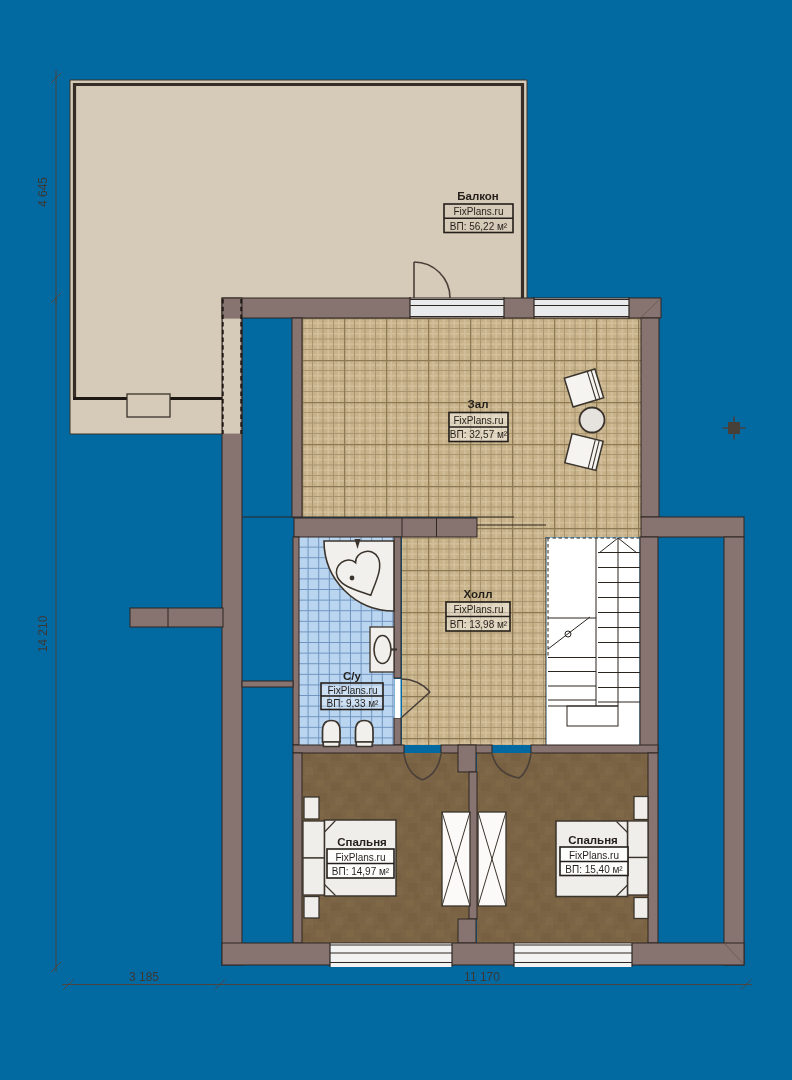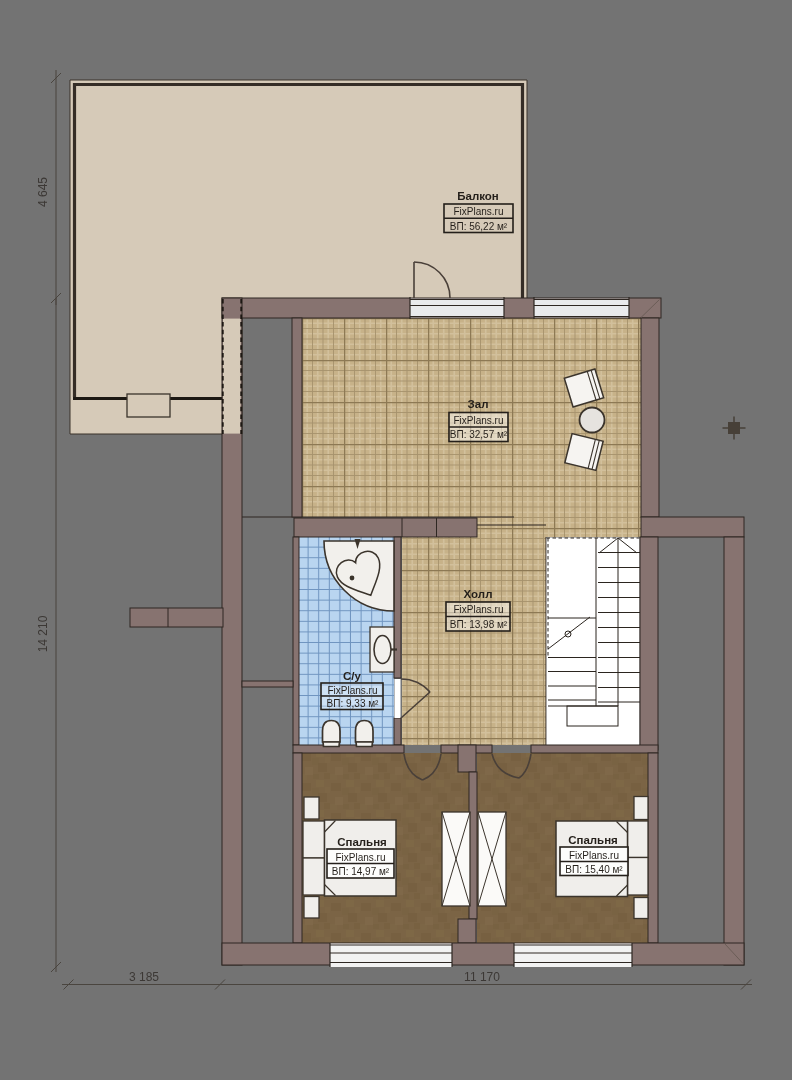--- a/index.html
+++ b/index.html
@@ -1,16 +1,16 @@
 <!DOCTYPE html>
 <html><head>
 <meta charset="utf-8">
 <style>
 html,body{margin:0;padding:0;background:#fff;}
-#page{position:relative;width:792px;height:1080px;background:#737373;overflow:hidden;}
+#page{position:relative;width:792px;height:1080px;background:#0369a1;overflow:hidden;}
 svg{position:absolute;left:0;top:0;}
 text{font-family:"Liberation Sans",sans-serif;}
 </style>
 </head>
 <body>
 <div id="page">
 <svg width="792" height="1080" viewBox="0 0 792 1080">
 <defs>
 <pattern id="tan" width="42" height="42" patternUnits="userSpaceOnUse" patternTransform="translate(302,318)">
   <rect width="42" height="42" fill="#c7b289"></rect>

